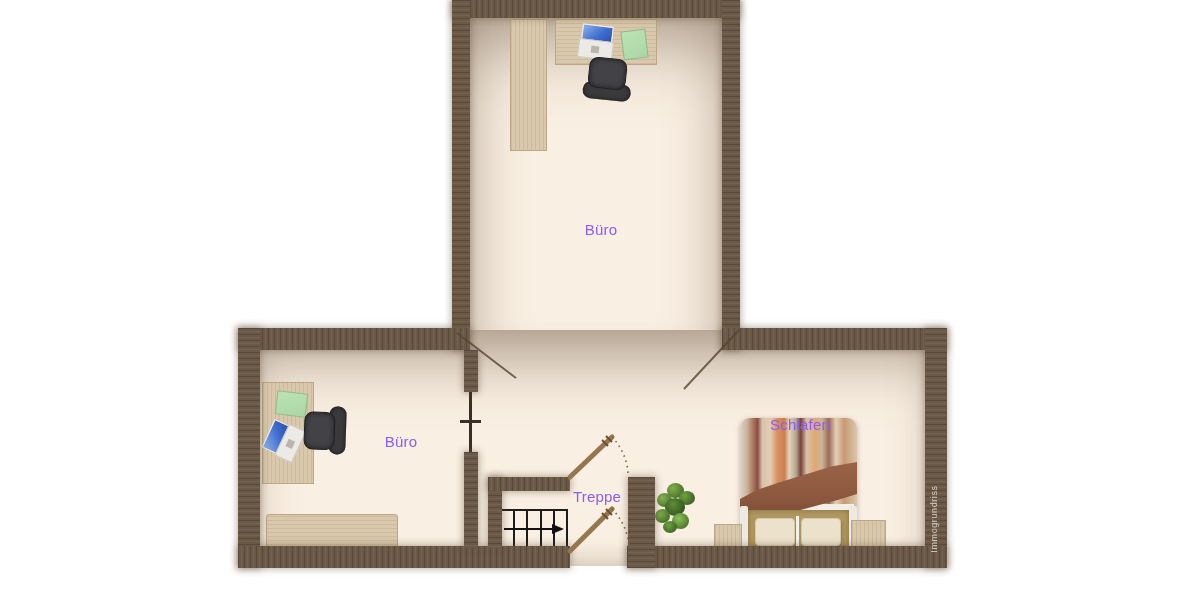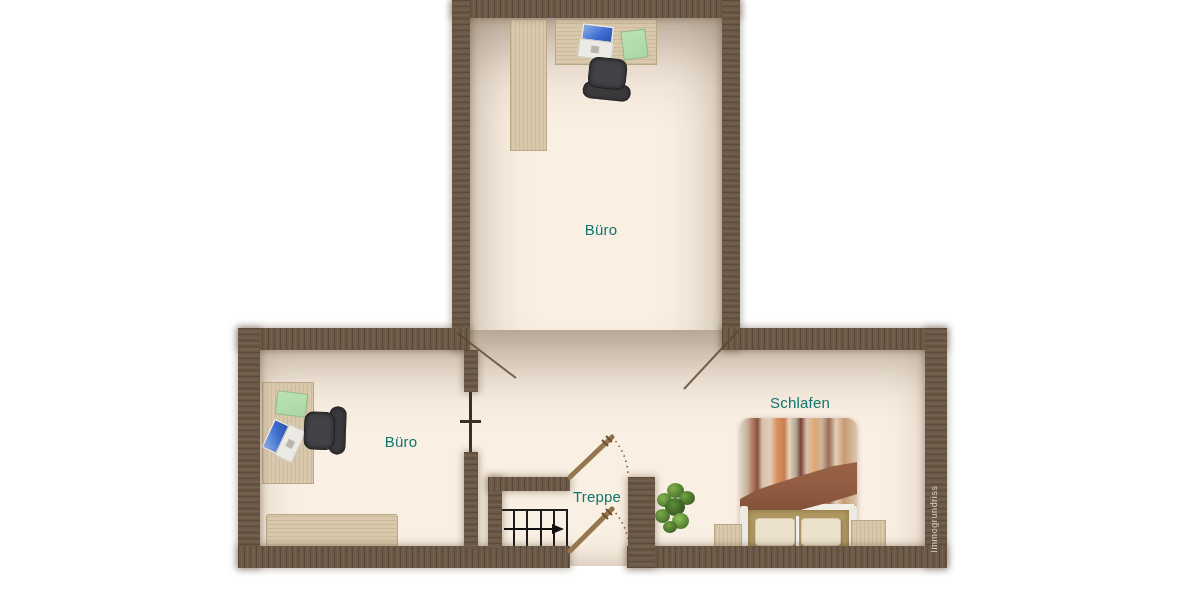--- a/index.html
+++ b/index.html
@@ -82,21 +82,21 @@
   .pillow{position:absolute;top:100px;width:38px;height:26px;border-radius:4px;
       background:var(--pillow,#ece2cc);border:1px solid #d6c9ad;z-index:6;
       box-shadow:1px 2px 3px rgba(80,60,30,.35);}
   .pillow-gap{position:absolute;left:56px;top:98px;width:3px;height:32px;
       background:#f4f1e9;z-index:6;}
   
   .plant{position:absolute;left:655px;top:483px;width:42px;height:52px;z-index:2;}
   .leaf{position:absolute;border-radius:50%;}
   
   .room-label{position:absolute;z-index:6;transform:translate(-50%,-50%);
-      font-size:15px;color:#0f766e;white-space:nowrap;letter-spacing:.2px;}
+      font-size:15px;color:#8b5cf6;white-space:nowrap;letter-spacing:.2px;}
   .watermark{position:absolute;left:934px;top:519px;z-index:6;
       transform:translate(-50%,-50%) rotate(-90deg);
       font-size:9px;color:var(--watermark-color,#d6cdc1);letter-spacing:.6px;
       white-space:nowrap;}
   
   #overlay{position:absolute;left:0;top:0;z-index:4;pointer-events:none;}
   .roof-line{stroke:#57452f;stroke-width:2;opacity:.8;}
   .door-leaf{stroke:var(--door,#96764e);stroke-width:5;stroke-linecap:round;}
   .door-tick{stroke:#6b4f30;stroke-width:2;}
   .door-arc{stroke:#7a5c3e;stroke-width:1.6;fill:none;stroke-dasharray:1.5 4;}
@@ -198,16 +198,16 @@
     <line class="door-tick" x1="602" y1="513" x2="608" y2="519"></line>
     <line class="door-tick" x1="606" y1="509" x2="612" y2="515"></line>
     <path class="door-arc" d="M 612 509 A 59 59 0 0 1 629 546"></path>
     <line class="walk-line" x1="504" y1="529" x2="552" y2="529"></line>
     <polygon class="walk-arrow" points="552,524 564,529 552,534"></polygon>
   </svg>
 
   <div class="room-label" style="left:601px;top:229px;">Büro</div>
   <div class="room-label" style="left:401px;top:441px;">Büro</div>
   <div class="room-label" style="left:597px;top:496px;">Treppe</div>
-  <div class="room-label" style="left:800px;top:402px;">Schlafen</div>
+  <div class="room-label" style="left:800px;top:424px;">Schlafen</div>
   <div class="watermark">Immogrundriss</div>
 
 </div>
 
 </body></html>

